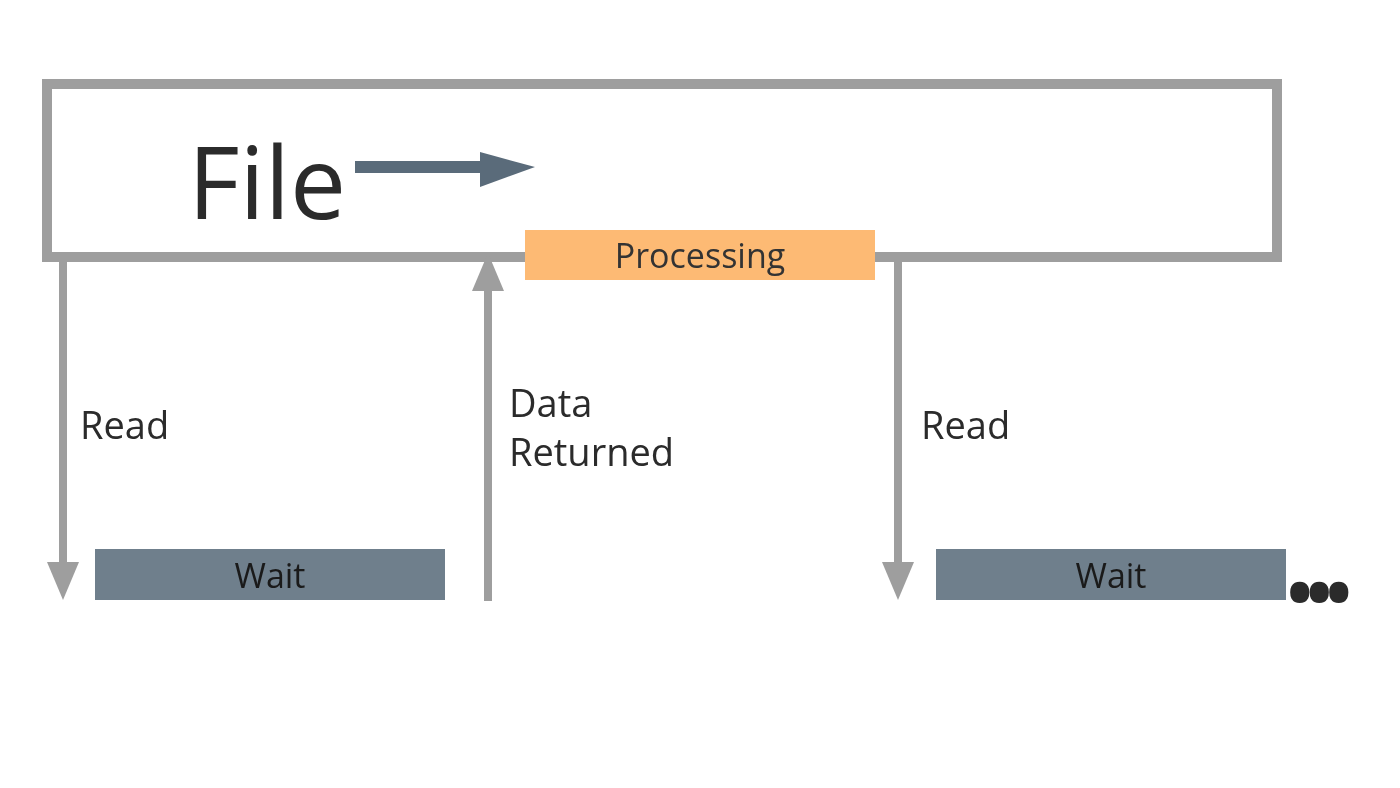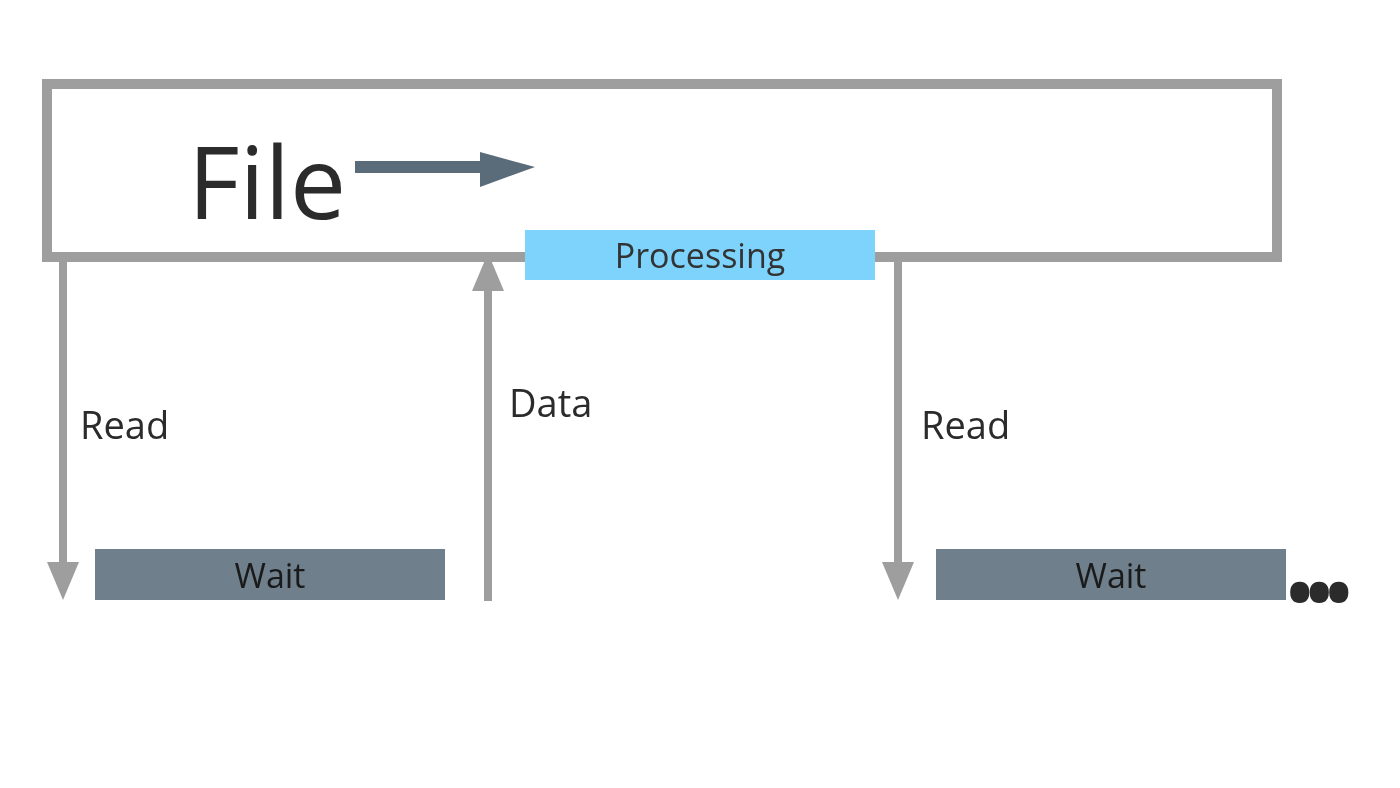--- a/index.html
+++ b/index.html
@@ -31,21 +31,21 @@
       position: absolute;
       left: 355px;
       top: 152px;
     }
     .processing-box {
       position: absolute;
       left: 525px;
       top: 230px;
       width: 350px;
       height: 50px;
-      background: #7dd3fc;
+      background: #fdba74;
       display: flex;
       align-items: center;
       justify-content: center;
       font-size: 34px;
       color: #333;
     }
     .wait-box-1 {
       position: absolute;
       left: 95px;
       top: 549px;
@@ -143,20 +143,21 @@
 <svg class="arrow-down-2" width="40" height="340">
   <line x1="20" y1="0" x2="20" y2="310" stroke="#9e9e9e" stroke-width="8"></line>
   <polygon points="4,300 20,338 36,300" fill="#9e9e9e"></polygon>
 </svg>
 
 <div class="read-label-1">Read</div>
 <div class="read-label-2">Read</div>
 
 <div class="data-returned-label">
   <span>Data</span><br>
+  <span>Returned</span>
 </div>
 
 <div class="wait-box-1">
   <span>Wait</span>
 </div>
 <div class="wait-box-2">
   <span>Wait</span>
 </div>
 
 <div class="ellipsis">•••</div>

